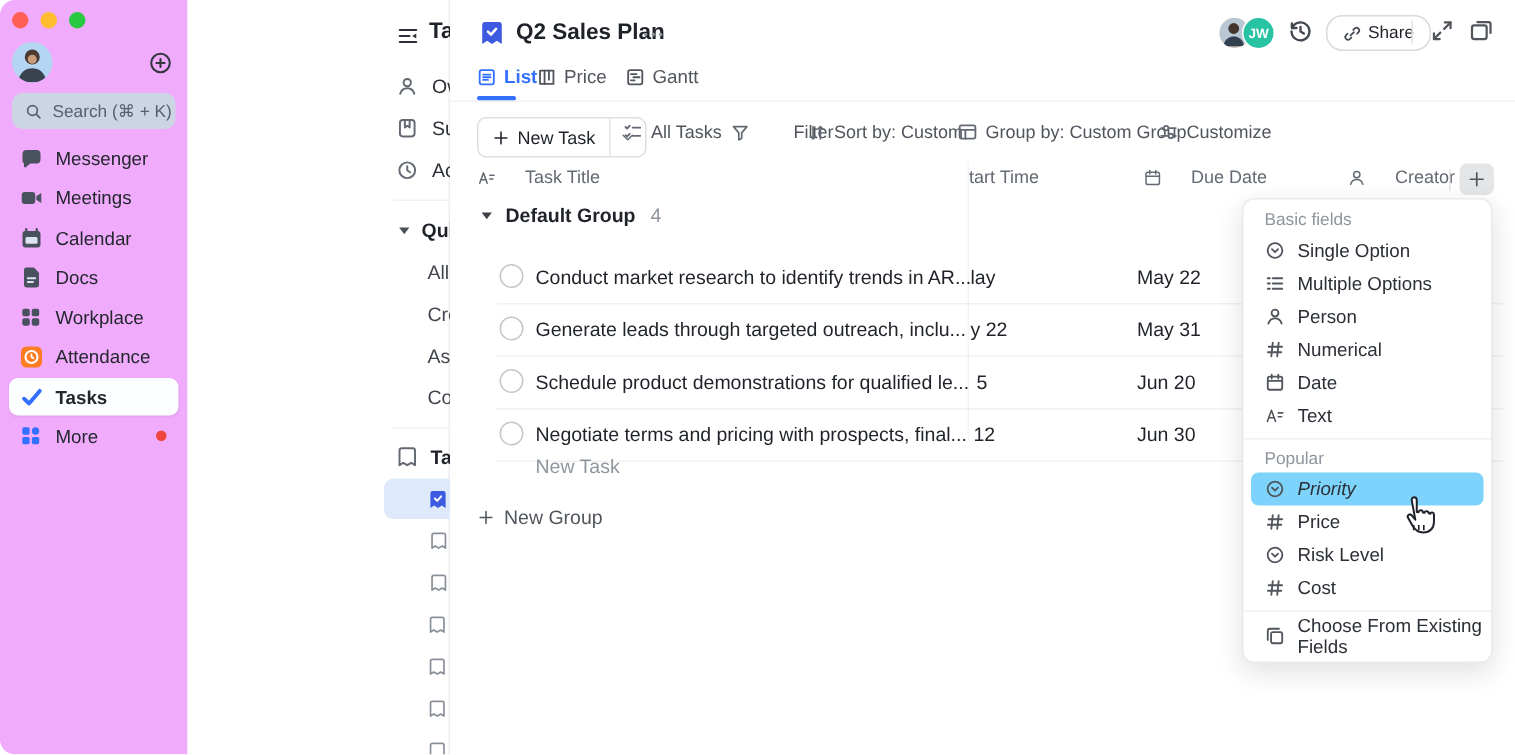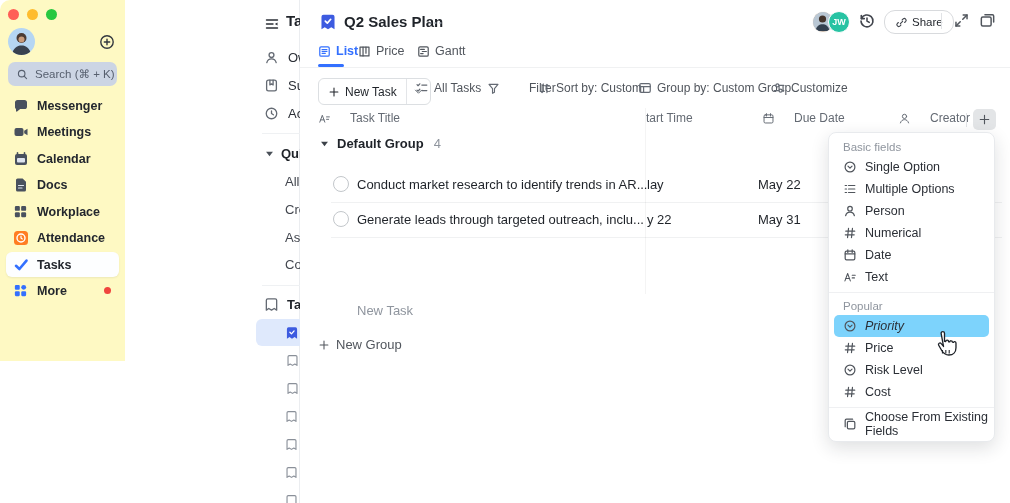--- a/index.html
+++ b/index.html
@@ -4,26 +4,26 @@
 <style>
   html,body{margin:0;padding:0;background:#fff;}
   body{font-family:"Liberation Sans",sans-serif;-webkit-font-smoothing:antialiased;}
   #win{position:relative;width:1010px;height:503px;background:#fff;overflow:hidden;border-radius:10px;}
   .abs{position:absolute;}
   svg{display:block;}
   .sicon svg{stroke:currentColor;fill:none;stroke-width:1.4;stroke-linecap:round;stroke-linejoin:round;}
   .ficon svg{fill:currentColor;stroke:none;}
 
   
-  #rail{left:0;top:0;width:125px;height:361px;background:#fef9c3;}
+  #rail{left:0;top:0;width:125px;height:503px;background:#f0abfc;}
   .tl{width:11px;height:11px;border-radius:50%;display:inline-block;margin-right:8px;}
   #avatar{left:8px;top:28px;width:27px;height:27px;border-radius:50%;background:#b5d6f3;overflow:hidden;}
   #searchbox{left:8px;top:62px;width:109px;height:24px;background:#ccd5e4;border-radius:7px;display:flex;align-items:center;gap:6px;padding:0 0 0 8px;box-sizing:border-box;color:#57606f;}
   #searchbox .ph{font-size:11.5px;white-space:nowrap;}
-  .nav-item{position:absolute;left:6px;width:113px;height:25px;display:flex;align-items:center;gap:8px;padding-left:6px;box-sizing:border-box;border-radius:6px;color:#23272e;font-size:12.5px;font-weight:700;}
+  .nav-item{position:absolute;left:6px;width:113px;height:25px;display:flex;align-items:center;gap:8px;padding-left:6px;box-sizing:border-box;border-radius:6px;color:#23272e;font-size:12.5px;font-weight:400;}
   .nav-item .nicon{width:17px;height:17px;display:flex;align-items:center;justify-content:center;color:#49515e;}
   .nav-item.sel{background:#fdfeff;box-shadow:0 1px 2px rgba(31,35,41,.08);font-weight:700;}
   .reddot{position:absolute;right:8px;top:9px;width:7px;height:7px;border-radius:50%;background:#f0453e;}
 
   
   #panel{left:125px;top:0;width:175px;height:503px;background:#fff;border-right:1px solid #ebedf0;box-sizing:border-box;}
   .prow{position:absolute;left:131px;width:164px;height:27px;display:flex;align-items:center;gap:9px;padding-left:8px;box-sizing:border-box;font-size:13px;color:#2b2f36;border-radius:6px;}
   .prow .picon{width:15px;height:15px;color:#646a73;display:flex;align-items:center;justify-content:center;}
   .pcount{position:absolute;right:12px;color:#8f959e;font-size:12.5px;}
   .pdivider{position:absolute;left:137px;width:150px;height:1px;background:#eff1f3;}
@@ -540,20 +540,32 @@
         <span class="ttl">Conduct market research to identify trends in AR...</span>
         <span class="stv">lay</span>
         <span class="due">May 22</span>
       </div>
       <div class="trow">
         <span class="chk"></span>
         <span class="ttl">Generate leads through targeted outreach, inclu...</span>
         <span class="stv">y 22</span>
         <span class="due">May 31</span>
       </div>
+      <div class="trow">
+        <span class="chk"></span>
+        <span class="ttl">Schedule product demonstrations for qualified le...</span>
+        <span class="stv" style="left:320px;">5</span>
+        <span class="due">Jun 20</span>
+      </div>
+      <div class="trow">
+        <span class="chk"></span>
+        <span class="ttl">Negotiate terms and pricing with prospects, final...</span>
+        <span class="stv" style="left:318px;">12</span>
+        <span class="due">Jun 30</span>
+      </div>
     </div>
     <div id="colshadow" class="abs"></div>
 
     <div id="newtaskrow" class="abs">New Task</div>
 
     <div id="newgroup" class="abs">
       <span class="sicon" style="color:#51565d;">
           <svg width="12" height="12" viewBox="0 0 16 16">
             <path d="M8 2.8v10.4M2.8 8h10.4"></path>
           </svg>

